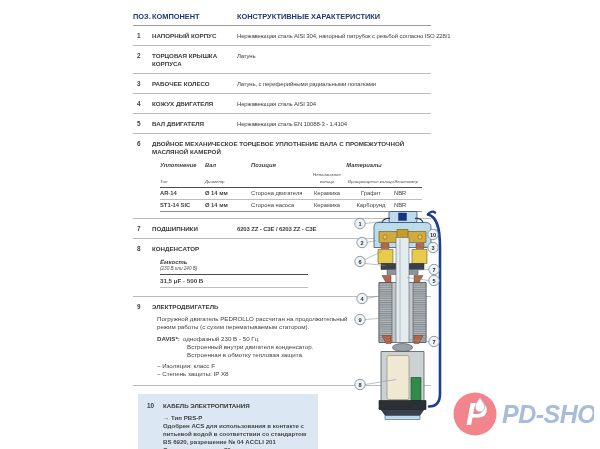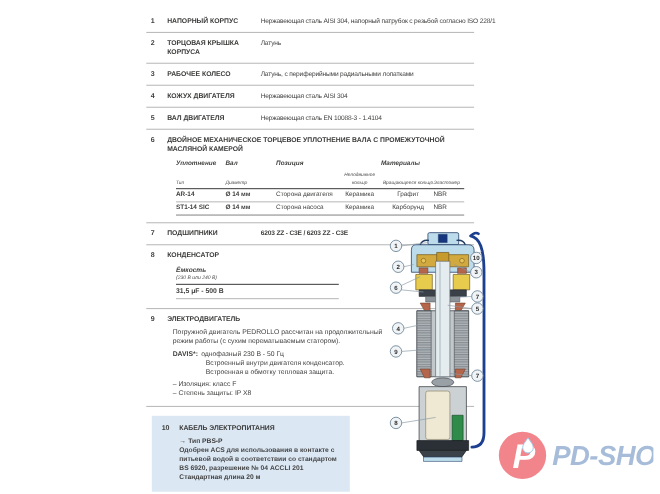--- a/index.html
+++ b/index.html
@@ -68,20 +68,25 @@
   .diagram{position:absolute;left:345px;top:207px;width:115px;height:216px;}
   svg text{font-family:"Liberation Sans",sans-serif;}
   
   .logo{position:absolute;left:452px;top:390px;width:142px;height:48px;}
 </style>
 </head>
 <body>
 
 <div class="content">
 
+  <div class="thead">
+    <span class="h-pos">ПОЗ.</span>
+    <span class="h-comp">КОМПОНЕНТ</span>
+    <span class="h-char">КОНСТРУКТИВНЫЕ ХАРАКТЕРИСТИКИ</span>
+  </div>
 
   <div class="trow">
     <span class="num">1</span>
     <span class="name">НАПОРНЫЙ КОРПУС</span>
     <span class="desc">Нержавеющая сталь AISI 304, напорный патрубок с резьбой согласно ISO 228/1</span>
   </div>
   <div class="trow">
     <span class="num">2</span>
     <span class="name">ТОРЦОВАЯ КРЫШКА КОРПУСА</span>
     <span class="desc">Латунь</span>

